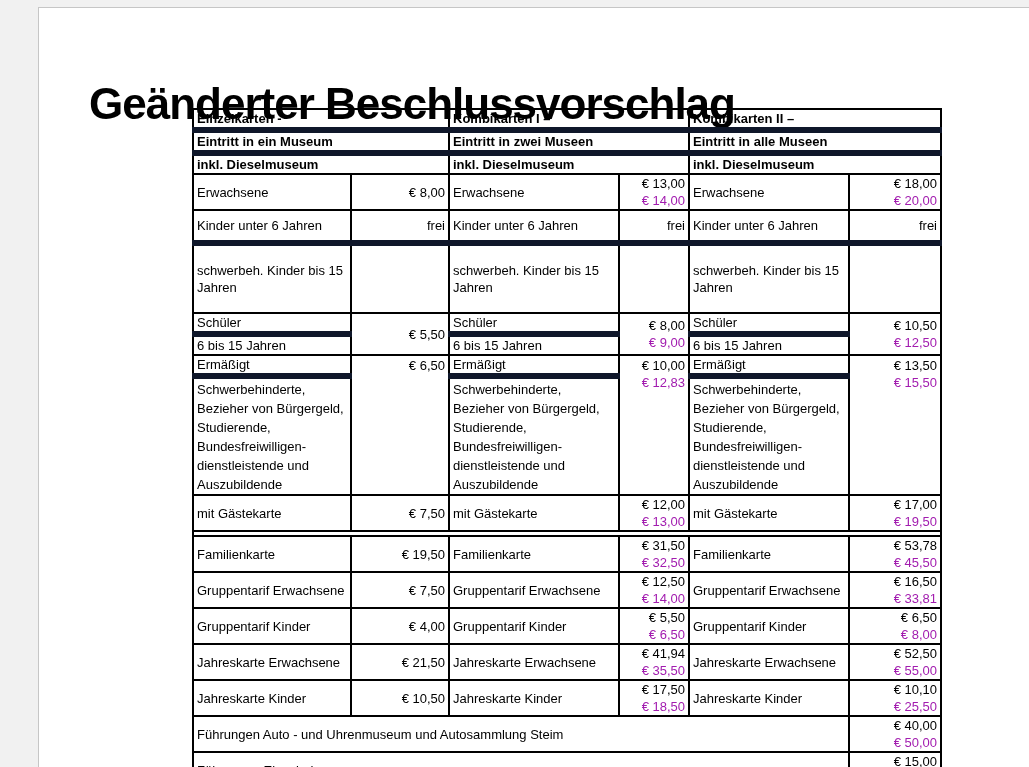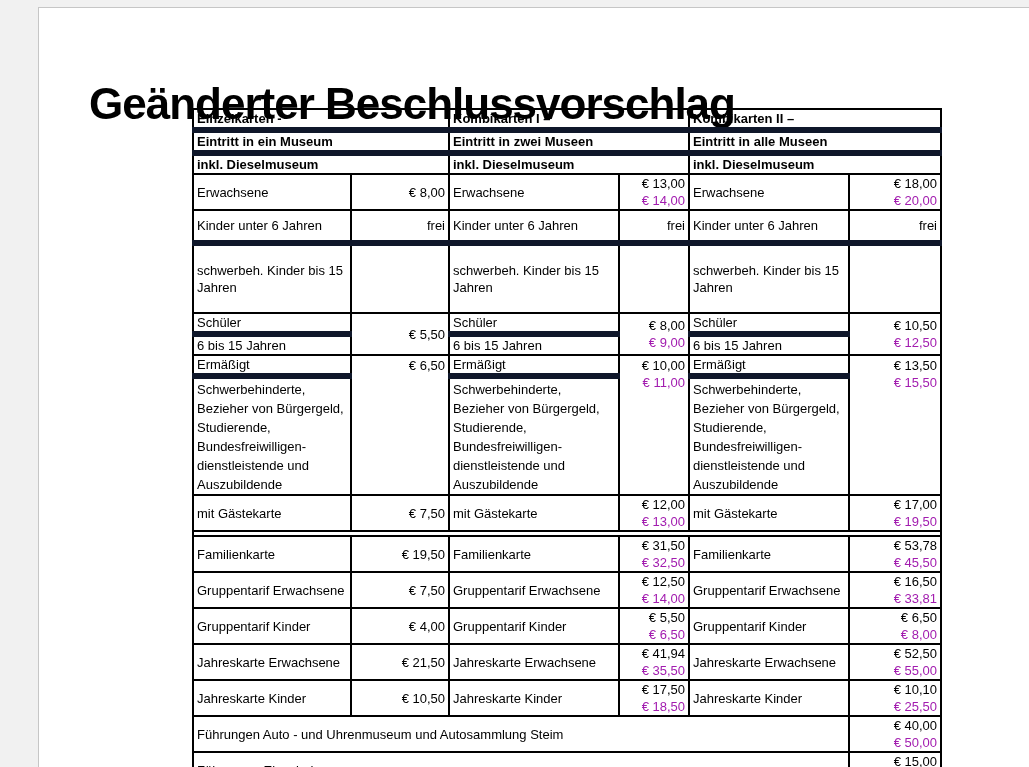--- a/index.html
+++ b/index.html
@@ -130,21 +130,21 @@
           <td class="lbl tt">6 bis 15 Jahren</td>
         </tr>
         <tr style="height: 17px;">
           <td class="lbl tb">Ermäßigt</td>
           <td class="prc vtop" rowspan="2">
             <span class="p-line">€ 6,50</span>
           </td>
           <td class="lbl tb">Ermäßigt</td>
           <td class="prc vtop" rowspan="2">
             <span class="p-line">€ 10,00</span>
-            <span class="p-line p-new">€ 11,00</span>
+            <span class="p-line p-new">€ 12,83</span>
           </td>
           <td class="lbl tb">Ermäßigt</td>
           <td class="prc vtop" rowspan="2">
             <span class="p-line">€ 13,50</span>
             <span class="p-line p-new">€ 15,50</span>
           </td>
         </tr>
         <tr style="height: 116px; margin-left: 24px;">
           <td class="lbl tt vtop" style="line-height: 19px;">Schwerbehinderte,
 Bezieher von Bürgergeld,

